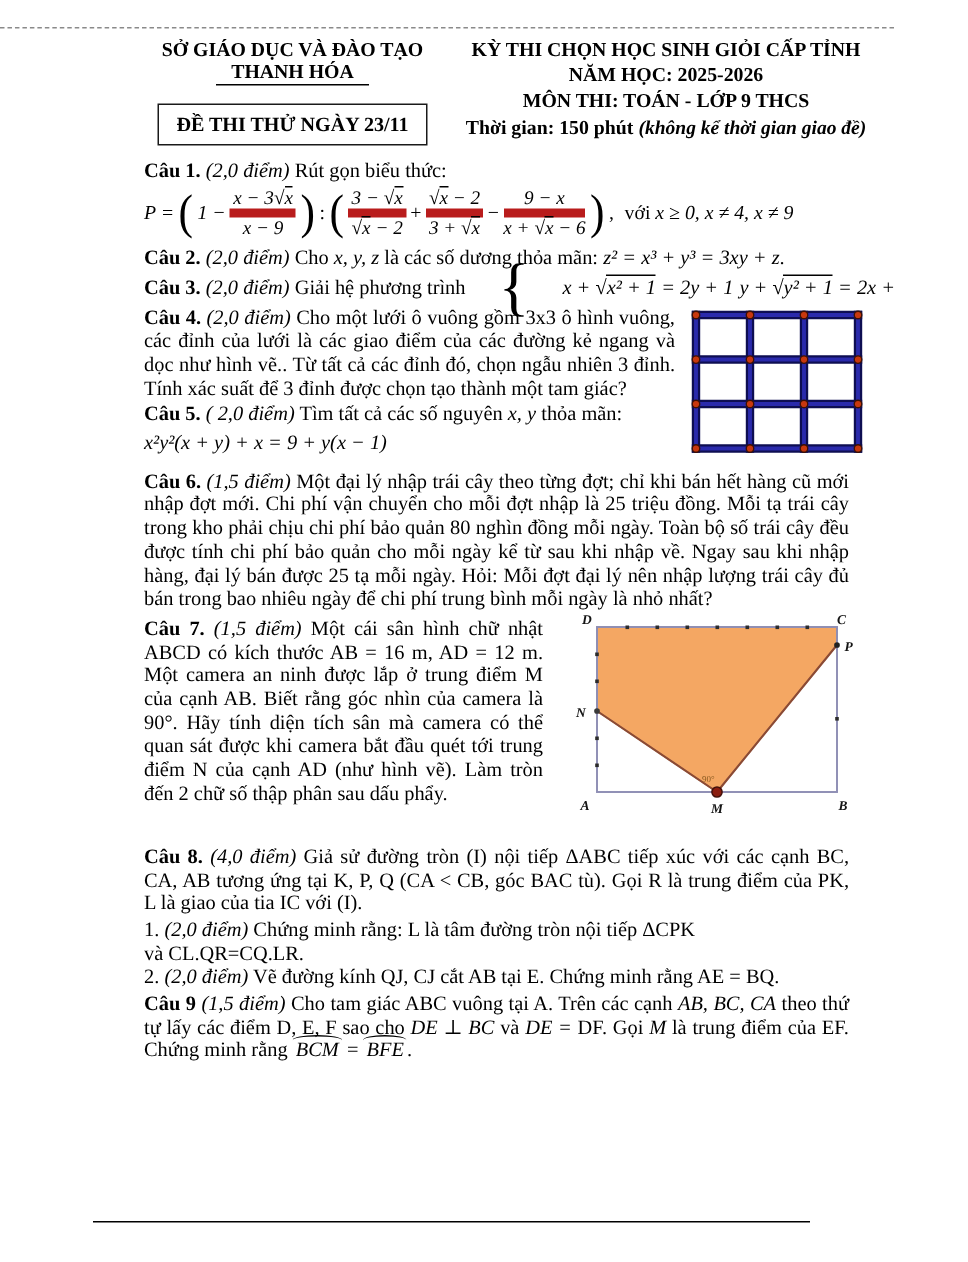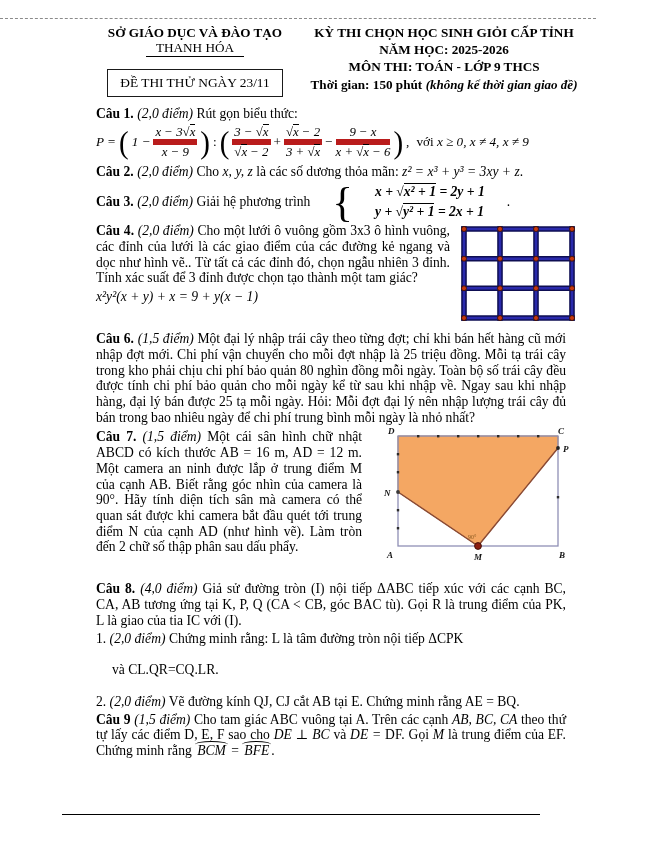--- a/index.html
+++ b/index.html
@@ -7,43 +7,43 @@
         font-family:"Liberation Serif","DejaVu Serif",serif;color:#000;}
   .cut-line{position:absolute;top:18px;left:0;right:0;border-top:1px dashed #8a8a8a;}
   .bottom-rule{position:absolute;top:814px;left:62px;right:56px;border-top:1.6px solid #000;}
   .content{position:absolute;left:96px;top:25px;width:470px;font-size:13.6px;line-height:1.155;}
 
   
   .hdr{display:flex;width:494px;margin-bottom:9px;}
   .hdr-left{width:198px;text-align:center;}
   .hdr-right{flex:1;text-align:center;margin-left:4px;line-height:1.28;}
   .h-b{font-weight:bold;font-size:13.2px;}
-  .dept-city{display:inline-block;font-weight:normal;font-size:13.2px;border-bottom:1.3px solid #000;padding:0 10px 1px;}
-  .exam-box{display:inline-block;margin-top:12px;border:1.5px solid #1a1a1a;padding:5px 12px;font-weight:normal;font-size:13.4px;}
+  .dept-city{display:inline-block;font-weight:bold;font-size:13.2px;border-bottom:1.3px solid #000;padding:0 10px 1px;}
+  .exam-box{display:inline-block;margin-top:12px;border:1.5px solid #1a1a1a;padding:5px 12px;font-weight:bold;font-size:13.4px;}
   .it{font-style:italic;}
   .bi{font-weight:bold;font-style:italic;}
 
   
   .q{margin:2px 0;text-align:justify;}
   .lbl{font-weight:bold;}
   .pts{font-style:italic;}
   .mi{font-style:italic;}
 
   
   .fline{display:flex;align-items:center;gap:3px;margin:3px 0 5px;font-size:13.2px;white-space:nowrap;}
   .frac{display:inline-flex;flex-direction:column;text-align:center;font-style:italic;line-height:1.12;font-size:12.8px;}
   .frac .fn{border-bottom:6px solid #b91c1c;padding:0 2px 0;}
   .frac .fd{padding-top:0;}
   .sq{white-space:nowrap;}
   .sq .sign{font-style:normal;}
   .rad{border-top:1px solid #000;font-style:italic;}
   sup{font-size:0.62em;}
   .bigp{font-size:29px;font-weight:400;line-height:0;display:inline-block;transform:scaleY(1.12);font-style:normal;}
   .brc{font-size:43px;font-weight:400;line-height:0;display:inline-block;font-style:normal;}
-  .sys{display:inline-flex;flex-direction:column;gap:4px;font-style:italic;font-weight:bold;}
+  .sys{display:inline-flex;gap:4px;font-style:italic;}
   .sysrow{white-space:nowrap;}
   .arc{font-style:italic;position:relative;display:inline-block;padding:0 2px;}
   .arc::before{content:"";position:absolute;left:0;right:0;top:-2px;height:6px;
                border-top:1.2px solid #000;border-radius:100% 100% 0 0/100% 100% 0 0;}
 
   
   .fig-grid{float:right;margin:2px -10px 4px 10px;}
   .fig-cam{float:right;margin:-6px -18px 2px 8px;}
   .clr{clear:both;}
   .figlbl{font-family:"Liberation Serif",serif;font-style:italic;font-weight:bold;font-size:9px;fill:#141414;}
@@ -149,20 +149,21 @@
             <circle cx="40" cy="63.3" r="2.5"></circle>
             <circle cx="76" cy="63.3" r="2.5"></circle>
             <circle cx="112" cy="63.3" r="2.5"></circle>
           <circle cx="4" cy="93" r="2.5"></circle>
             <circle cx="40" cy="93" r="2.5"></circle>
             <circle cx="76" cy="93" r="2.5"></circle>
             <circle cx="112" cy="93" r="2.5"></circle>
         </g>
       </svg>
       <p class="q"><span class="lbl">Câu 4.</span> <span class="pts">(2,0 điểm)</span> <span>Cho một lưới ô vuông gồm 3x3 ô hình vuông, các đỉnh của lưới là các giao điểm của các đường kẻ ngang và dọc như hình vẽ.. Từ tất cả các đỉnh đó, chọn ngẫu nhiên 3 đỉnh. Tính xác suất để 3 đỉnh được chọn tạo thành một tam giác?</span></p>
+      <p class="q"><span class="lbl">Câu 5.</span> <span class="pts">( 2,0 điểm)</span> <span>Tìm tất cả các số nguyên</span> <span class="mi">x, y</span> <span>thỏa mãn:</span></p>
       <p class="q mi" style="margin:3px 0 5px;">x²y²(x + y) + x = 9 + y(x − 1)</p>
       <div class="clr"></div>
     </div>
 
     <p class="q" style="margin-top:5px;"><span class="lbl">Câu 6.</span> <span class="pts">(1,5 điểm)</span> <span>Một đại lý nhập trái cây theo từng đợt; chỉ khi bán hết hàng cũ mới nhập đợt mới. Chi phí vận chuyển cho mỗi đợt nhập là 25 triệu đồng. Mỗi tạ trái cây trong kho phải chịu chi phí bảo quản 80 nghìn đồng mỗi ngày. Toàn bộ số trái cây đều được tính chi phí bảo quản cho mỗi ngày kể từ sau khi nhập về. Ngay sau khi nhập hàng, đại lý bán được 25 tạ mỗi ngày. Hỏi: Mỗi đợt đại lý nên nhập lượng trái cây đủ bán trong bao nhiêu ngày để chi phí trung bình mỗi ngày là nhỏ nhất?</span></p>
 
     <div style="margin-top:4px;">
       <svg class="fig-cam" width="214" height="150" viewBox="0 0 214 150">
         <polygon points="28,69 28,13 188,13 188,25 108,123" fill="#F4A763" stroke="#c08955" stroke-width="1"></polygon>
         <rect x="28" y="13" width="160" height="110" fill="none" stroke="#8f8fb5" stroke-width="1.3"></rect>
@@ -193,21 +194,21 @@
         <text class="figlbl" x="14" y="73">N</text>
         <text class="figlbl" x="193" y="29">P</text>
         <text class="figang" x="98" y="116">90°</text>
       </svg>
       <p class="q"><span class="lbl">Câu 7.</span> <span class="pts">(1,5 điểm)</span> <span>Một cái sân hình chữ nhật ABCD có kích thước AB = 16 m, AD = 12 m. Một camera an ninh được lắp ở trung điểm M của cạnh AB. Biết rằng góc nhìn của camera là 90°. Hãy tính diện tích sân mà camera có thể quan sát được khi camera bắt đầu quét tới trung điểm N của cạnh AD (như hình vẽ). Làm tròn đến 2 chữ số thập phân sau dấu phẩy.</span></p>
       <div class="clr"></div>
     </div>
 
     <p class="q" style="margin-top:6px;"><span class="lbl">Câu 8.</span> <span class="pts">(4,0 điểm)</span> <span>Giả sử đường tròn (I) nội tiếp ΔABC tiếp xúc với các cạnh BC, CA, AB tương ứng tại K, P, Q  (CA &lt; CB, góc BAC tù). Gọi R là trung điểm của PK, L là giao của tia IC với (I).</span></p>
     <p class="q" style="margin:0;"><span>1.</span> <span class="pts">(2,0 điểm)</span> <span>Chứng minh rằng: L là tâm đường tròn nội tiếp ΔCPK</span></p>
-    <p class="q" style="margin:16px;">và  CL.QR=CQ.LR.</p>
+    <p class="q" style="margin:0;">và  CL.QR=CQ.LR.</p>
     <p class="q" style="margin:0;"><span>2.</span> <span class="pts">(2,0 điểm)</span> <span>Vẽ đường kính QJ, CJ cắt AB tại E. Chứng minh rằng AE = BQ.</span></p>
 
     <p class="q" style="margin-top:2px;"><span class="lbl">Câu 9</span> <span class="pts">(1,5 điểm)</span> <span>Cho tam giác ABC vuông tại A. Trên các cạnh</span> <span class="mi">AB, BC, CA</span> <span>theo thứ tự lấy các điểm D, E, F sao cho</span> <span class="mi">DE ⊥ BC</span> <span>và</span> <span class="mi">DE =</span> <span>DF. Gọi</span> <span class="mi">M</span> <span>là trung điểm của EF. Chứng minh rằng</span> <span class="arc">BCM</span> <span>=</span> <span class="arc">BFE</span><span>.</span></p>
 
   </div>
 
   <div class="bottom-rule"></div>
 </div>
 
 </body></html>

